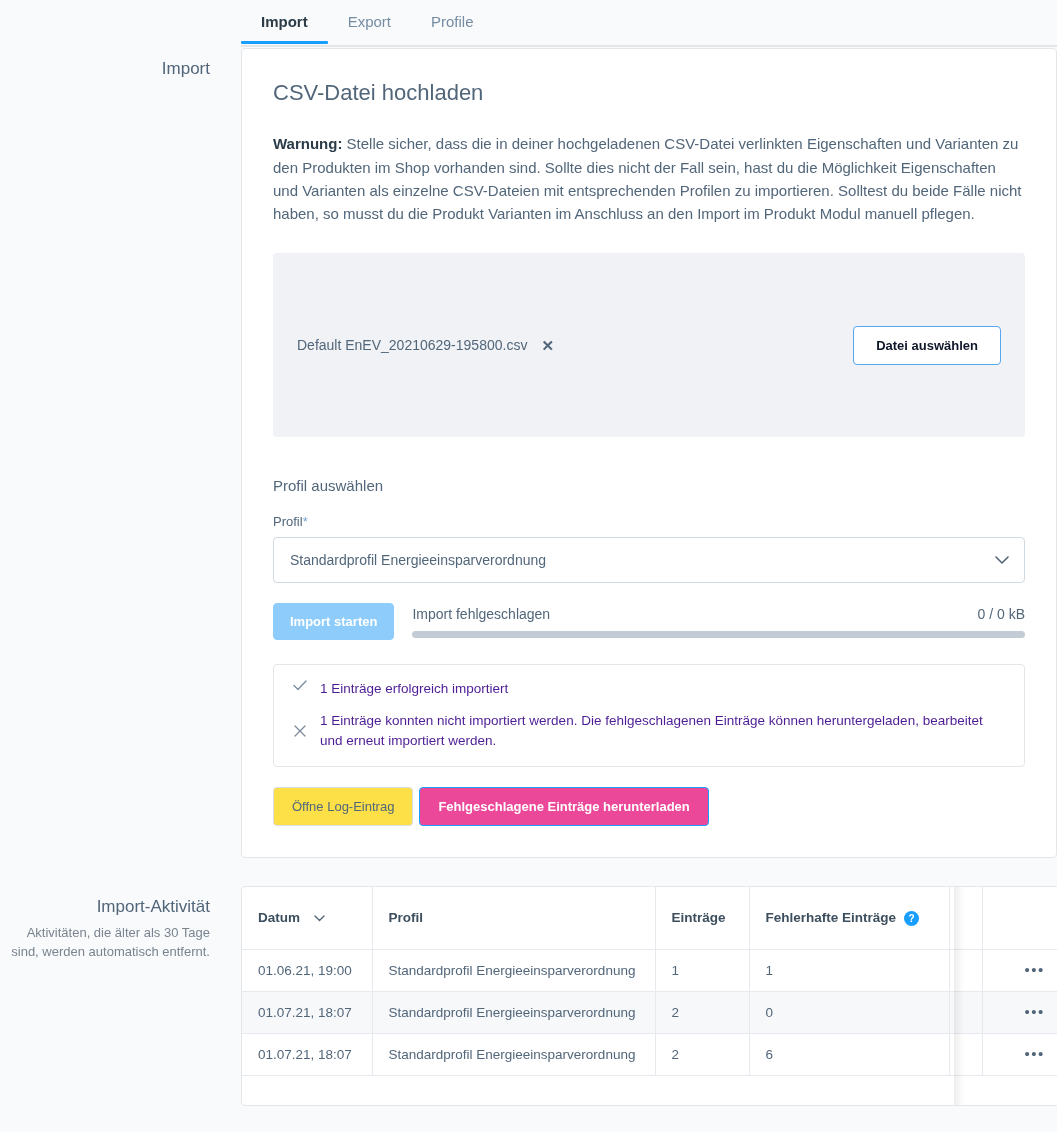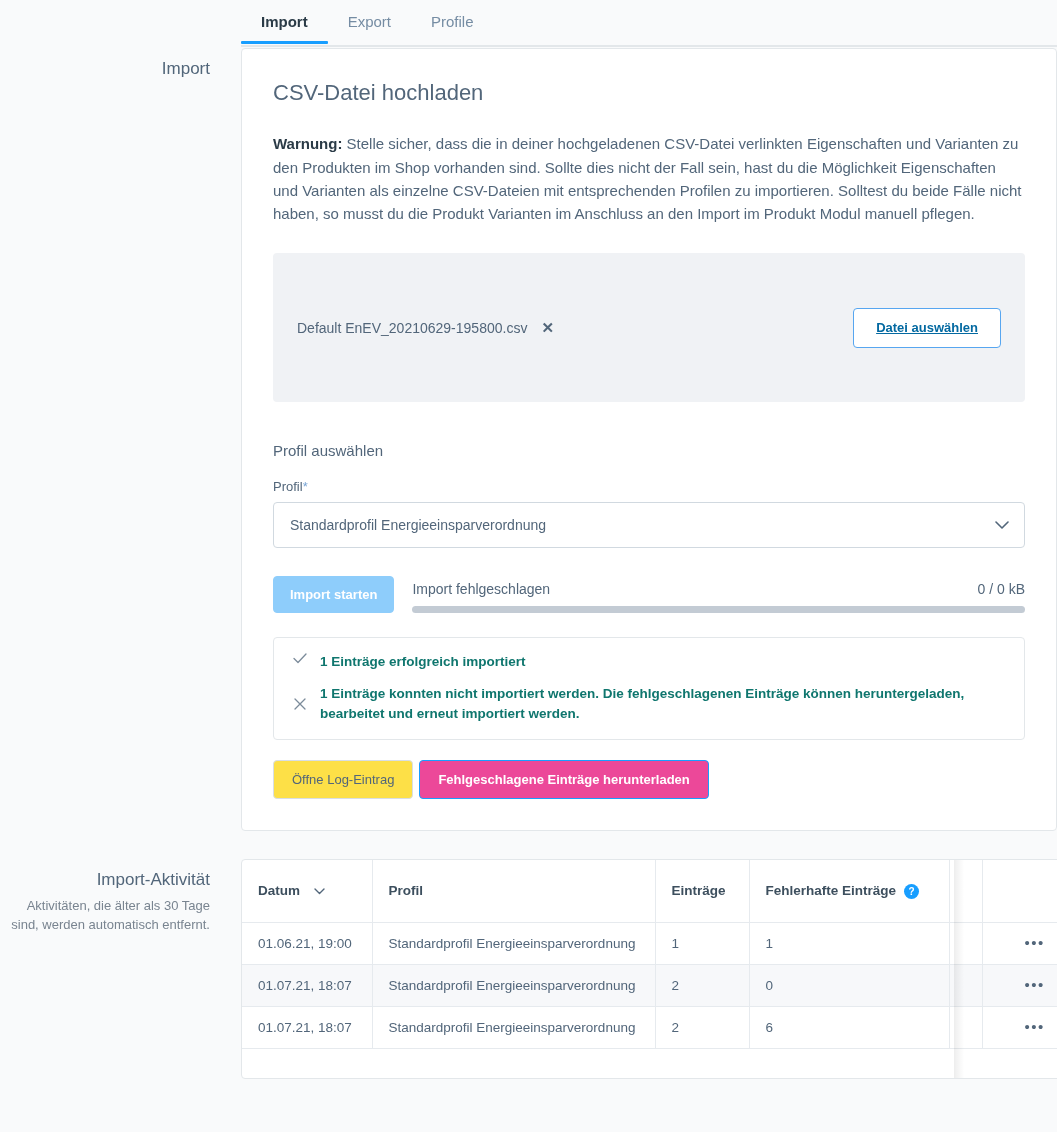--- a/index.html
+++ b/index.html
@@ -88,21 +88,21 @@
     line-height: 1.55;
     color: #52667a;
     margin: 0 0 28px 0;
   }
   .warning-text b { font-weight: 700; color: #2b3b47; }
 
   
   .dropzone {
     background: #f0f2f5;
     border-radius: 4px;
-    height: 149px;
+    height: 184px;
     display: flex;
     align-items: center;
     justify-content: space-between;
     padding: 0 24px;
   }
   .file-row { display: flex; align-items: center; gap: 14px; }
   .file-name { font-size: 14px; color: #52667a; }
   .file-remove {
     font-size: 15px;
     color: #52667a;
@@ -115,24 +115,23 @@
     font-size: 13px;
     border-radius: 4px;
     padding: 10px 18px;
     cursor: pointer;
     white-space: nowrap;
     line-height: 1.2;
   }
   .btn-ghost-primary {
     background: #fff;
     border: 1px solid #57a6f0;
-    color: #0369a1;
+    color: #0f172a;
     font-weight: 600;
     padding: 11px 22px;
-    text-decoration: underline;
   }
 
   
   .sub-title {
     font-size: 15px;
     font-weight: 400;
     color: #52667a;
     margin: 40px 0 20px 0;
   }
   .field-label { font-size: 13px; color: #52667a; margin-bottom: 8px; }
@@ -153,23 +152,23 @@
   .chev {
     position: absolute;
     right: 16px; top: 50%;
     transform: translateY(-50%);
     pointer-events: none;
   }
 
   
   .run-row {
     display: flex;
-    align-items: flex-end;
+    align-items: flex-start;
     gap: 18px;
-    margin-top: 28px;
+    margin-top: 20px;
   }
   .btn-primary-disabled {
     background: #8ecdfb;
     border: 1px solid #8ecdfb;
     color: #fff;
     font-weight: 700;
     font-size: 13px;
     padding: 10px 16px;
     border-radius: 4px;
     cursor: default;
@@ -198,22 +197,21 @@
     border: 1px solid #e3e7ea;
     border-radius: 4px;
     padding: 14px 18px 16px 18px;
   }
   .result-line {
     display: flex;
     align-items: flex-start;
     gap: 12px;
     font-size: 13.5px;
     line-height: 1.45;
-    color: #0f766e;
-    font-weight: bold;
+    color: #4c1d95;
   }
   .result-line + .result-line { margin-top: 12px; }
   .result-ico {
     flex: 0 0 16px;
     width: 16px;
     display: flex;
     justify-content: center;
     padding-top: 1px;
   }
   .result-line.err .result-ico { align-self: center; padding-top: 0; }

